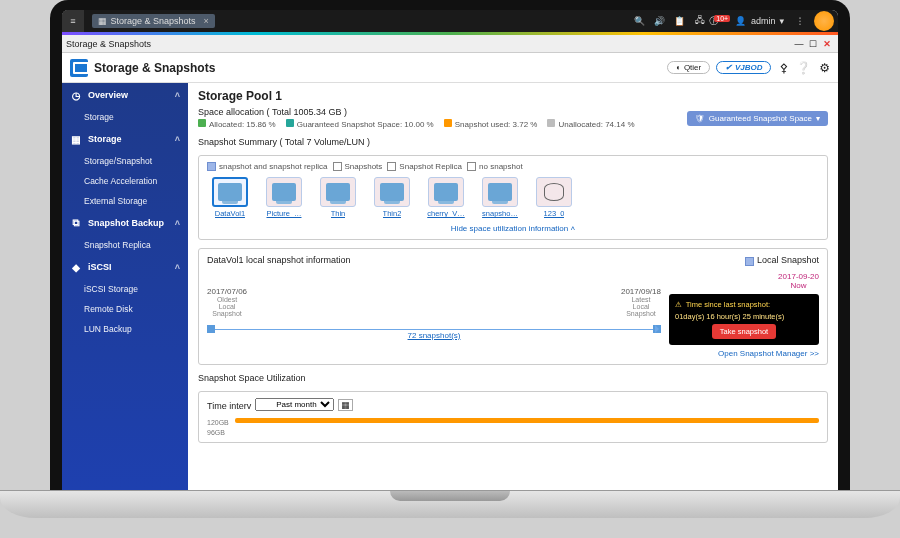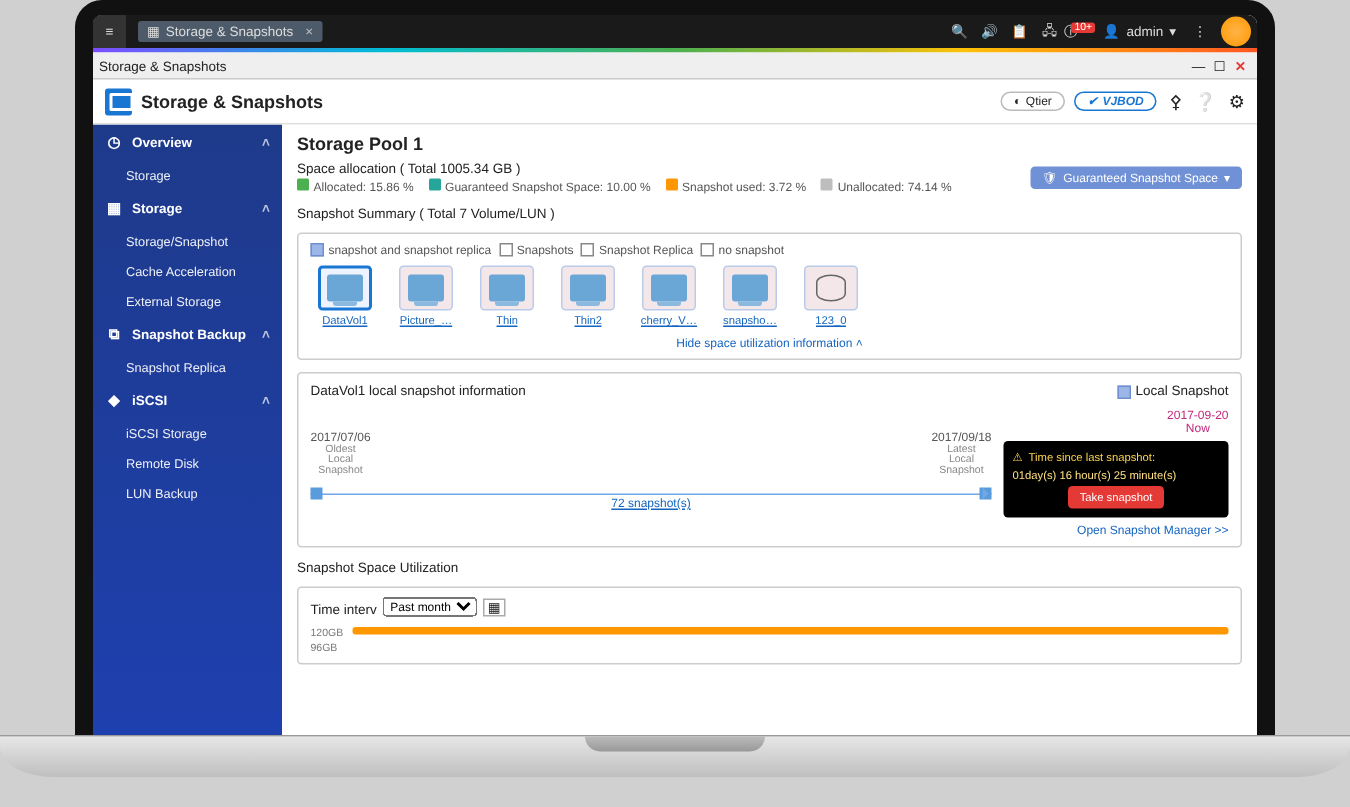--- a/index.html
+++ b/index.html
@@ -92,21 +92,21 @@
   .right-col{width:150px;display:flex;flex-direction:column;align-items:flex-end;gap:4px;padding-left:40px;}
   .now-box{text-align:center;color:#c0267a;font-size:8px;}
   .alert-box{background:#000;color:#fff;padding:6px;border-radius:3px;font-size:7.5px;width:150px;}
   .alert-box .warn{color:#ffd54f;display:flex;align-items:center;gap:4px;}
   .alert-box .tm{color:#ffe082;margin:3px 0;}
   .take-btn{background:#e53935;color:#fff;padding:3px 8px;border-radius:3px;display:inline-block;cursor:pointer;}
   .mgr-link{color:#1565c0;font-size:8px;cursor:pointer;}
 
   .util-chart .bar{height:5px;background:#ff9800;border-radius:2px;margin-top:3px;}
   .util-tick{display:flex;gap:3px;font-size:7px;color:#777;flex-direction:column;margin-top:4px;}
-  select{font-size:8px;}
+  select{font-size:8px;padding-left:16px;}
 </style>
 </head>
 <body>
 
 <div class="laptop">
   <div class="screen">
 
     <div class="topbar">
       <div class="menu-btn">≡</div>
       <div class="tab">

